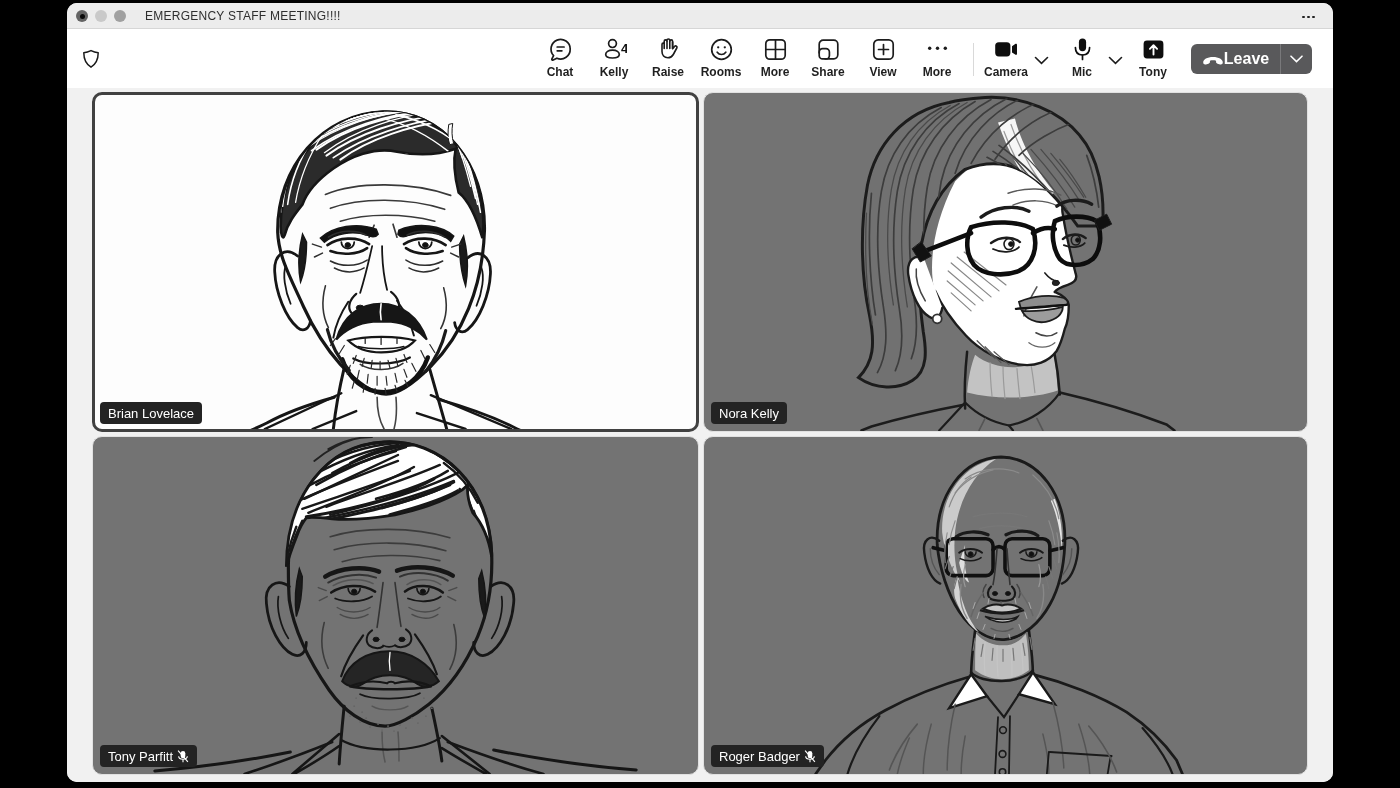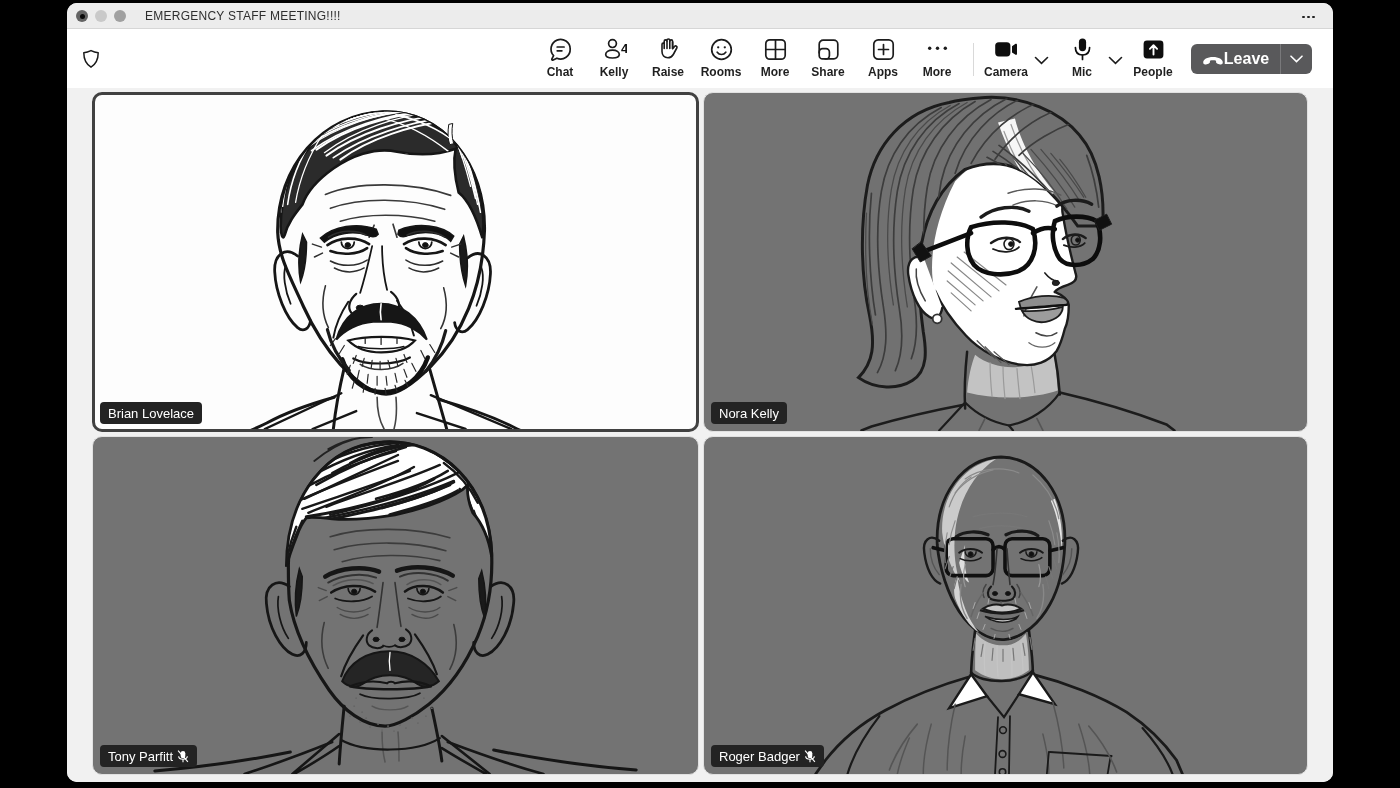--- a/index.html
+++ b/index.html
@@ -103,21 +103,21 @@
         <path d="M8.5 21.8 h9.3 a4 4 0 0 0 4 -4 v-10.6 a4 4 0 0 0 -4 -4 h-10.6 a4 4 0 0 0 -4 4 v9.3"></path>
         <rect x="3.2" y="11.6" width="10.2" height="10.2" rx="3.4"></rect>
       </svg>
       <span class="tlabel">Share</span>
     </div>
     <div class="tbtn" style="left:789px">
       <svg width="25" height="25" viewBox="0 0 25 25" fill="none" stroke="#1c1c1c" stroke-width="1.7" stroke-linecap="round">
         <rect x="2.8" y="2.8" width="19.4" height="19.4" rx="4.5"></rect>
         <path d="M12.5 7.5 v10 M7.5 12.5 h10"></path>
       </svg>
-      <span class="tlabel">Apps</span>
+      <span class="tlabel">View</span>
     </div>
     <div class="tbtn" style="left:843px">
       <svg width="25" height="25" viewBox="0 0 25 25" fill="#1c1c1c">
         <circle cx="4.7" cy="11.2" r="1.7"></circle>
           <circle cx="12.5" cy="11.2" r="1.7"></circle>
           <circle cx="20.3" cy="11.2" r="1.7"></circle>
       </svg>
       <span class="tlabel">More</span>
     </div>
     <div id="divider"></div>
@@ -140,21 +140,21 @@
       <span class="tlabel">Mic</span>
     </div>
     <svg class="chev" style="left:1041px" width="15" height="9" viewBox="0 0 15 9" fill="none" stroke="#1c1c1c" stroke-width="1.6" stroke-linecap="round">
         <path d="M1.5 1.5 L7.5 7.3 L13.5 1.5"></path>
       </svg>
     <div class="tbtn" style="left:1059px">
       <svg width="25" height="25" viewBox="0 0 25 25">
         <rect x="2.6" y="3.6" width="19.8" height="17.8" rx="3.4" fill="#0e0e0e"></rect>
         <path d="M12.5 17.5 v-8 M12.5 8.2 l-3.6 3.6 M12.5 8.2 l3.6 3.6" stroke="#fff" stroke-width="1.9" fill="none" stroke-linecap="round" stroke-linejoin="round"></path>
       </svg>
-      <span class="tlabel">People</span>
+      <span class="tlabel">Tony</span>
     </div>
     <div id="leave">
       <div class="main">
         <svg width="22" height="22" viewBox="1 0.5 18 18" fill="#fff">
           <path d="M2 12.4 C1.7 9.8 5.4 7.8 10 7.8 C14.6 7.8 18.3 9.8 18 12.4 C17.9 13.8 16.9 14.2 15.8 13.9 L13.7 13.3 C12.9 13.1 12.5 12.6 12.5 11.8 L12.5 10.9 C11.7 10.6 10.9 10.5 10 10.5 C9.1 10.5 8.3 10.6 7.5 10.9 L7.5 11.8 C7.5 12.6 7.1 13.1 6.3 13.3 L4.2 13.9 C3.1 14.2 2.1 13.8 2 12.4 Z"></path>
         </svg>
         <span>Leave</span>
       </div>
       <div class="dd">
         <svg width="13" height="8" viewBox="0 0 13 8" fill="none" stroke="#fff" stroke-width="1.6" stroke-linecap="round">

